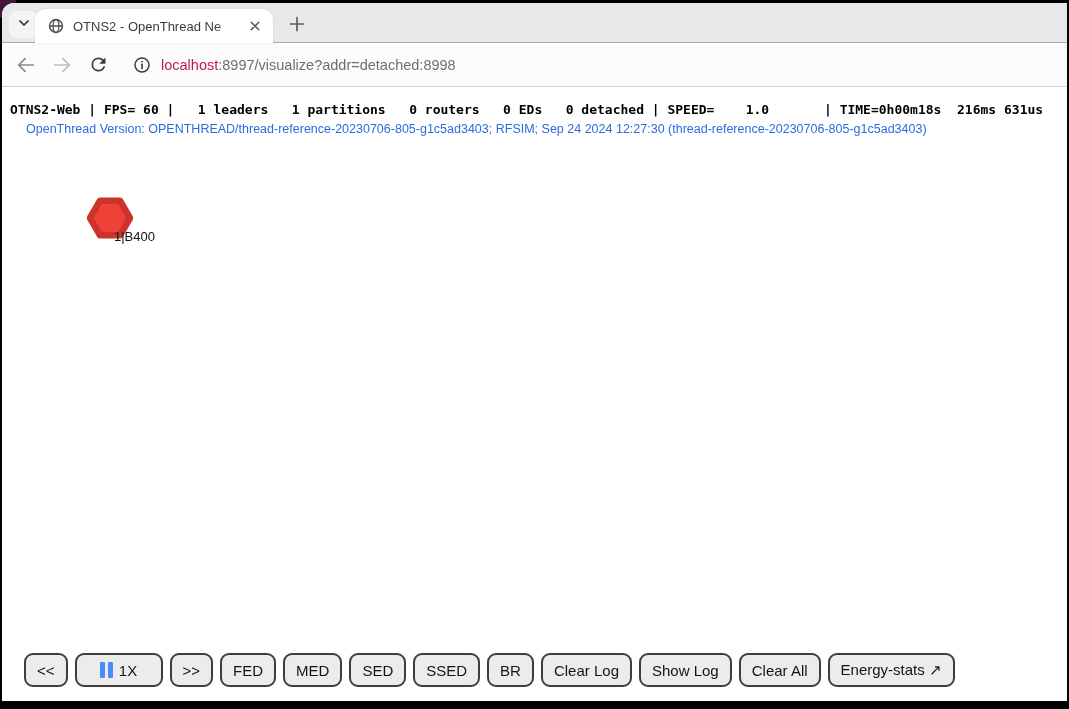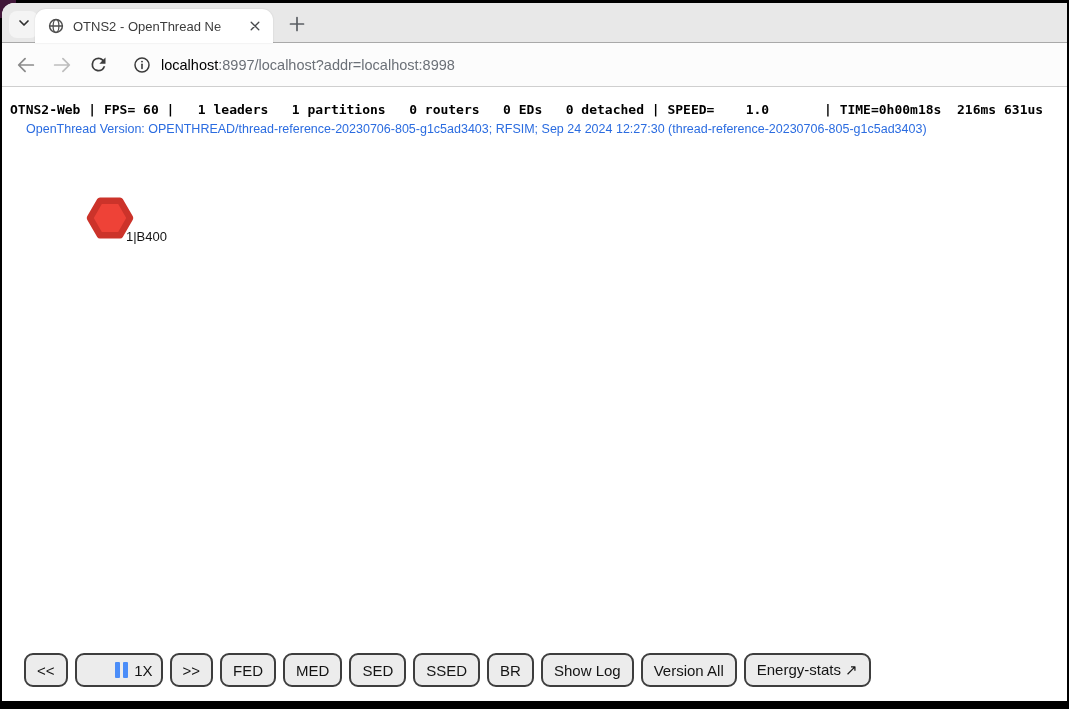--- a/index.html
+++ b/index.html
@@ -34,36 +34,36 @@
     position:absolute;left:281px;top:8px;width:28px;height:28px;border:none;background:transparent;
     display:flex;align-items:center;justify-content:center;cursor:pointer;border-radius:50%;padding:0;
   }
   
   .navbar{flex:0 0 43px;height:43px;background:#fcfcfc;border-bottom:1px solid #cfcfcf;display:flex;align-items:center;padding-left:12px;}
   .nav-icon{width:24px;height:24px;display:flex;align-items:center;justify-content:center;}
   .nav-icon.forward{margin-left:12px;}
   .nav-icon.reload{margin-left:12px;}
   .nav-icon.info{margin-left:20px;}
   .urltext{margin-left:7px;font-size:14.5px;white-space:nowrap;}
-  .urltext .host{color:#000000;}
+  .urltext .host{color:#be185d;}
   .urltext .rest{color:#6b7077;}
   
   .content{flex:1;position:relative;background:#fff;}
   .status-line{position:absolute;left:8px;top:15px;font-family:"DejaVu Sans Mono",monospace;font-weight:bold;font-size:13px;color:#000;white-space:pre;}
   .version-link{position:absolute;left:24px;top:35px;font-size:12.5px;text-decoration:none;white-space:pre;}
   .node-svg{position:absolute;left:84px;top:109px;cursor:pointer;}
-  .node-label{position:absolute;left:124px;top:142px;font-size:13px;color:#141414;}
+  .node-label{position:absolute;left:112px;top:142px;font-size:13px;color:#141414;}
   
   .actionbar{position:absolute;left:22px;bottom:14px;display:flex;gap:7px;}
   .abtn{
     height:34px;background:#ececec;border:2px solid #3e3e3e;border-radius:9px;
     font-family:"Liberation Sans",sans-serif;font-size:15px;color:#141414;
     padding:0 11px;display:flex;align-items:center;cursor:pointer;box-sizing:border-box;white-space:nowrap;
   }
-  .abtn.speed{width:88px;justify-content:flex-end;padding:0 8px;gap:6px;}
+  .abtn.speed{width:88px;justify-content:center;padding:0 8px;gap:6px;}
   .pausebars{display:flex;gap:3px;}
   .pausebars .bar{width:5px;height:16px;border-radius:1px;display:block;}
 </style>
 </head>
 <body>
 
 <div class="desktop-corner"></div>
 
 <div class="window">
 
@@ -118,21 +118,21 @@
         </svg>
     </span>
     <span class="nav-icon info">
       <svg width="18" height="18" viewBox="0 0 18 18">
         <circle cx="9" cy="9" r="7" fill="none" stroke="#3c3c3c" stroke-width="1.5"></circle>
         <path d="M9 8.3v4.2" stroke="#3c3c3c" stroke-width="1.6" stroke-linecap="round"></path>
         <circle cx="9" cy="5.6" r="0.95" fill="#3c3c3c"></circle>
       </svg>
     </span>
     <span class="urltext">
-      <span class="host">localhost</span><span class="rest">:8997/localhost?addr=localhost:8998</span>
+      <span class="host">localhost</span><span class="rest">:8997/visualize?addr=detached:8998</span>
     </span>
   </div>
 
   <div class="content">
     <div class="status-line">OTNS2-Web | FPS= 60 |   1 leaders   1 partitions   0 routers   0 EDs   0 detached | SPEED=    1.0       | TIME=0h00m18s  216ms 631us</div>
     <a href="#" class="version-link" style="color: rgb(43, 108, 224);">OpenThread Version: OPENTHREAD/thread-reference-20230706-805-g1c5ad3403; RFSIM; Sep 24 2024 12:27:30 (thread-reference-20230706-805-g1c5ad3403)</a>
 
     <svg class="node-svg" width="48" height="44" viewBox="0 0 48 44">
       <polygon points="44,22 34,4.7 14,4.7 4,22 14,39.3 34,39.3" stroke-width="6.5" stroke-linejoin="round" fill="#ee4237" stroke="#cc332a"></polygon>
     </svg>
@@ -161,24 +161,27 @@
         <button class="abtn">
           <span>SED</span>
         </button>
         <button class="abtn">
           <span>SSED</span>
         </button>
         <button class="abtn">
           <span>BR</span>
         </button>
         <button class="abtn">
+          <span>Clear Log</span>
+        </button>
+        <button class="abtn">
           <span>Show Log</span>
         </button>
         <button class="abtn">
-          <span>Version All</span>
+          <span>Clear All</span>
         </button>
         <button class="abtn">
           <span>Energy-stats ↗</span>
         </button>
       </div>
   </div>
 
 </div>
 
 </body></html>

